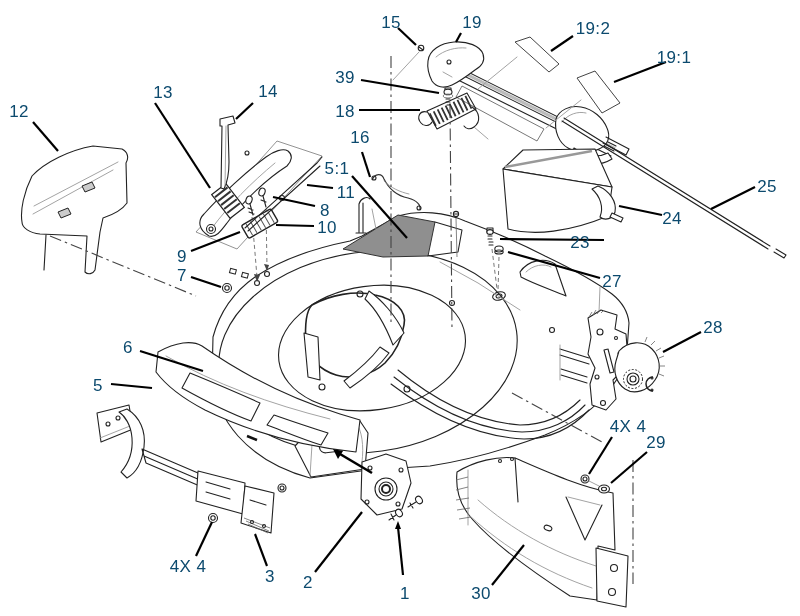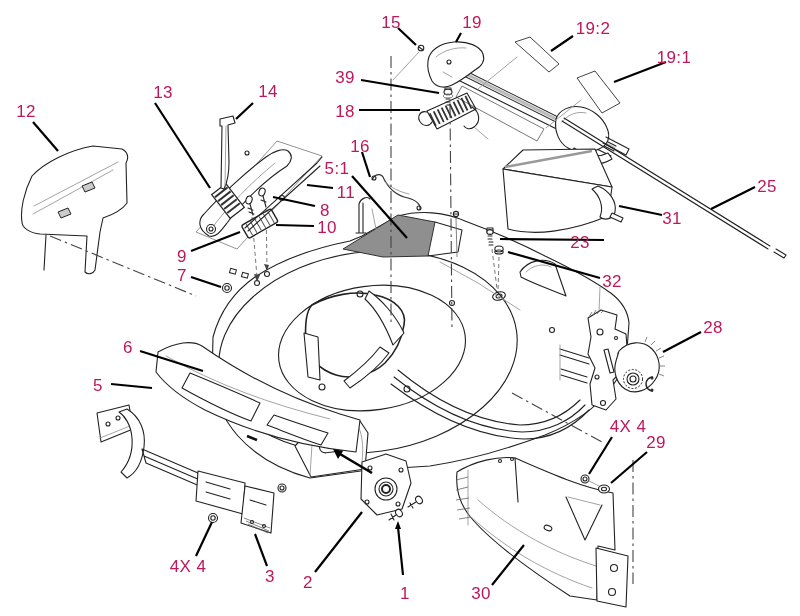--- a/index.html
+++ b/index.html
@@ -1,20 +1,20 @@
 <!DOCTYPE html>
 <html><head>
 <meta charset="utf-8">
 <style>
   html,body{margin:0;padding:0;background:#ffffff;}
   .stage{position:relative;width:800px;height:616px;background:#fff;overflow:hidden;
          font-family:"Liberation Sans",sans-serif;}
   .stage svg{position:absolute;left:0;top:0;}
   .callout{position:absolute;transform:translate(-50%,-50%);
-           font:400 17px/1 "Liberation Sans",sans-serif;color:#be185d;
+           font:400 17px/1 "Liberation Sans",sans-serif;color:#0c4a6e;
            white-space:nowrap;letter-spacing:.4px;}
   
   .ln  {stroke:#222;fill:none;stroke-width:1.1;stroke-linejoin:round;stroke-linecap:round;}
   .lnf {stroke:#222;fill:#ffffff;stroke-width:1.1;stroke-linejoin:round;}
   .gy  {stroke:#999;fill:none;stroke-width:0.9;stroke-linecap:round;}
   .ldr {stroke:#000;fill:none;stroke-width:2.2;stroke-linecap:butt;}
   .axis{stroke:#444;fill:none;stroke-width:1.1;stroke-dasharray:12 4 2.5 4;}
   .thin{stroke:#666;fill:none;stroke-width:0.8;}
   .dsh {stroke:#555;fill:none;stroke-width:0.8;stroke-dasharray:4 3;}
 </style>
@@ -363,31 +363,31 @@
   <div class="callout" style="left:270px;top:576px">3</div>
   <div class="callout" style="left:188px;top:566px">4X 4</div>
   <div class="callout" style="left:98px;top:385px">5</div>
   <div class="callout" style="left:337px;top:168px">5:1</div>
   <div class="callout" style="left:128px;top:347px">6</div>
   <div class="callout" style="left:182px;top:275px">7</div>
   <div class="callout" style="left:325px;top:210px">8</div>
   <div class="callout" style="left:182px;top:256px">9</div>
   <div class="callout" style="left:327px;top:227px">10</div>
   <div class="callout" style="left:346px;top:192px">11</div>
-  <div class="callout" style="left:26px;top:111px">12</div>
+  <div class="callout" style="left:19px;top:111px">12</div>
   <div class="callout" style="left:163px;top:92px">13</div>
   <div class="callout" style="left:268px;top:91px">14</div>
   <div class="callout" style="left:391px;top:22px">15</div>
-  <div class="callout" style="left:360px;top:146px">16</div>
+  <div class="callout" style="left:360px;top:137px">16</div>
   <div class="callout" style="left:345px;top:111px">18</div>
   <div class="callout" style="left:472px;top:22px">19</div>
   <div class="callout" style="left:674px;top:57px">19:1</div>
   <div class="callout" style="left:593px;top:28px">19:2</div>
   <div class="callout" style="left:345px;top:77px">39</div>
   <div class="callout" style="left:580px;top:242px">23</div>
-  <div class="callout" style="left:672px;top:218px">31</div>
+  <div class="callout" style="left:672px;top:218px">24</div>
   <div class="callout" style="left:767px;top:186px">25</div>
-  <div class="callout" style="left:612px;top:281px">32</div>
+  <div class="callout" style="left:612px;top:281px">27</div>
   <div class="callout" style="left:713px;top:327px">28</div>
   <div class="callout" style="left:656px;top:442px">29</div>
   <div class="callout" style="left:628px;top:426px">4X 4</div>
   <div class="callout" style="left:481px;top:593px">30</div>
 </div>
 
 </body></html>

